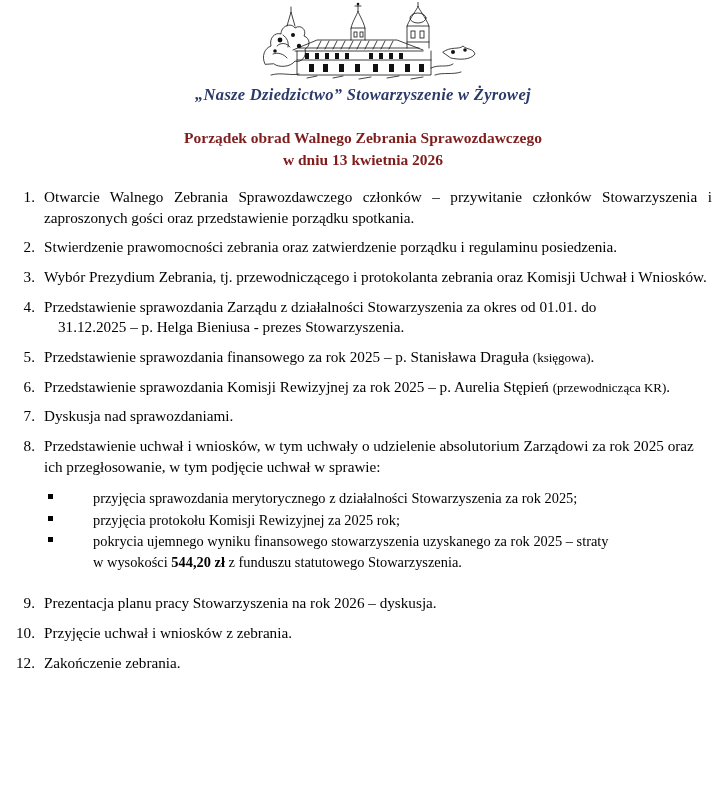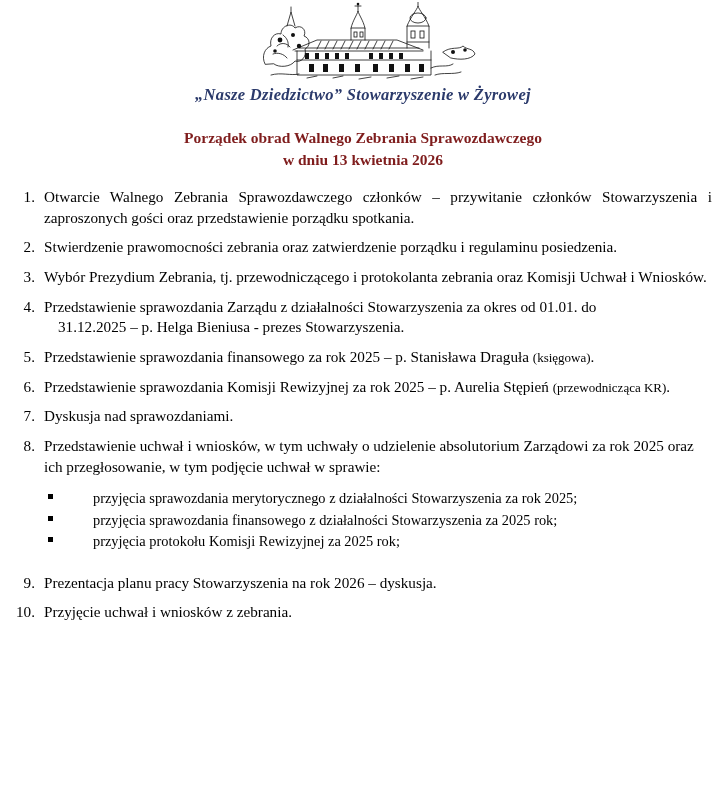--- a/index.html
+++ b/index.html
@@ -260,38 +260,42 @@
           <li class="subitem">
             <span class="bullet">
                 <i></i>
               </span>
             <span class="subitem-text">przyjęcia sprawozdania merytorycznego z działalności Stowarzyszenia za rok 2025;</span>
           </li>
           <li class="subitem">
             <span class="bullet">
                 <i></i>
               </span>
-            <span class="subitem-text">przyjęcia sprawozdania finansowego z działalności Stowarzyszenia za 2025 rok;</span>
+            <span class="subitem-text">przyjęcia protokołu Komisji Rewizyjnej za 2025 rok;</span>
           </li>
           <li class="subitem">
             <span class="bullet">
                 <i></i>
               </span>
-            <span class="subitem-text">przyjęcia protokołu Komisji Rewizyjnej za 2025 rok;</span>
+            <span class="subitem-text"><span>pokrycia ujemnego wyniku finansowego stowarzyszenia uzyskanego za rok 2025 – straty</span><span class="sub-l2"><span>w wysokości </span><span class="bold-amount">544,20 zł</span><span> z funduszu statutowego Stowarzyszenia.</span></span></span>
           </li>
         </ul>
       </span>
     </li>
 
     <li class="agenda-item">
       <span class="num">9.</span>
       <span class="item-body nojustify">Prezentacja planu pracy Stowarzyszenia na rok 2026 – dyskusja.</span>
     </li>
 
     <li class="agenda-item">
       <span class="num">10.</span>
       <span class="item-body nojustify">Przyjęcie uchwał i wniosków z zebrania.</span>
     </li>
 
 
+    <li class="agenda-item">
+      <span class="num">12.</span>
+      <span class="item-body nojustify">Zakończenie zebrania.</span>
+    </li>
 
   </ol>
 </div>
 
 </body></html>

